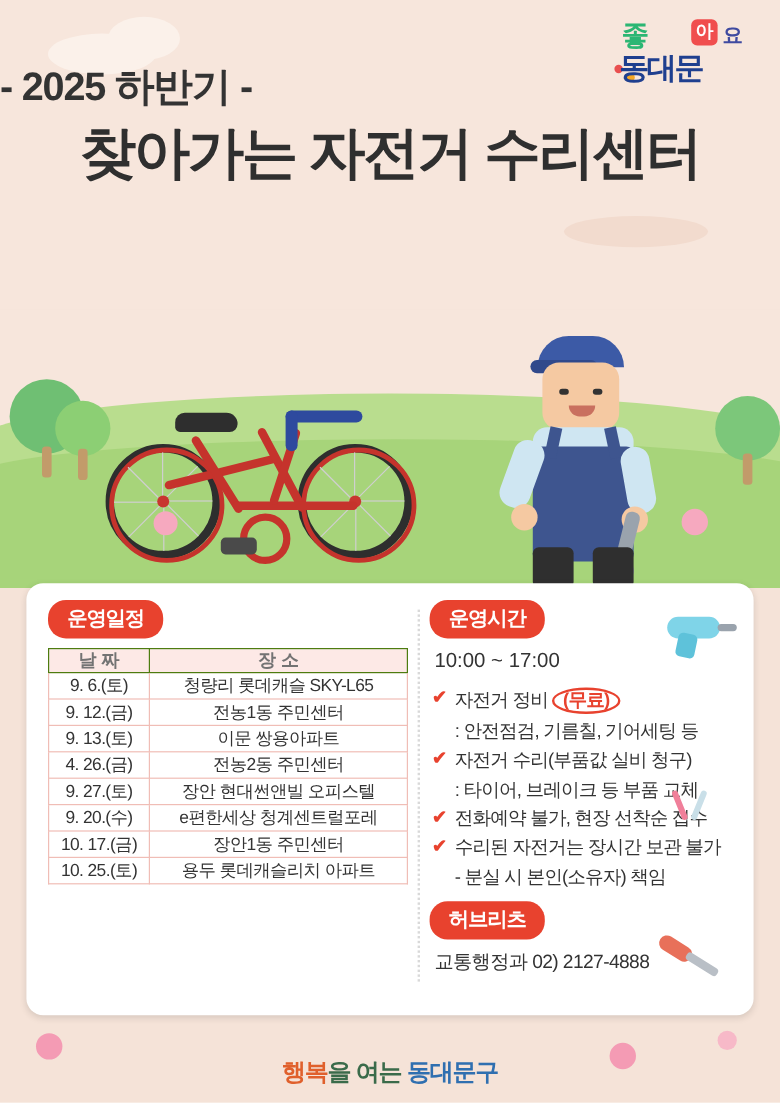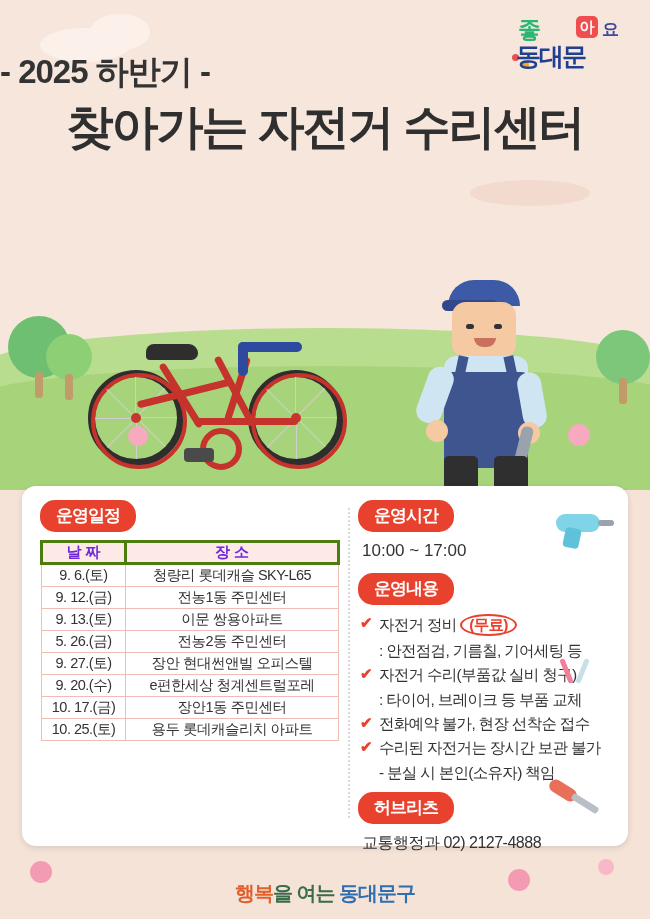--- a/index.html
+++ b/index.html
@@ -128,22 +128,22 @@
   .vdiv {
     position: absolute; left: 326px; top: 22px; width: 1px; height: 310px;
     border-left: 2px dotted #d9d9d9;
   }
 
   table.sched {
     margin-top: 8px; width: 300px; border-collapse: collapse;
     font-size: 14.5px; color: #333;
   }
   table.sched th {
-    background: #fde9e6; color: #6d28d9; font-weight: bold;
-    border: 3px solid #4d7c0f; padding: 0 0; font-size: 15px;
+    background: #fde9e6; color: #737373; font-weight: bold;
+    border: 1px solid #4d7c0f; padding: 0 0; font-size: 15px;
   }
   table.sched td {
     border: 1px solid #f0bdb6; padding: 1px 0; text-align: center;
     letter-spacing: -0.5px;
   }
   table.sched td.date { width: 84px; }
 
   .note {
     margin-top: 7px; font-size: 14px; color: #333; letter-spacing: -0.6px;
   }
@@ -300,21 +300,21 @@
             </tr>
             <tr>
               <td class="date">9. 12.(금)</td>
               <td>전농1동 주민센터</td>
             </tr>
             <tr>
               <td class="date">9. 13.(토)</td>
               <td>이문 쌍용아파트</td>
             </tr>
             <tr>
-              <td class="date">5. 26.(금)</td>
+              <td class="date">4. 26.(금)</td>
               <td>전농2동 주민센터</td>
             </tr>
             <tr>
               <td class="date">9. 27.(토)</td>
               <td>장안 현대썬앤빌 오피스텔</td>
             </tr>
             <tr>
               <td class="date">9. 20.(수)</td>
               <td>e편한세상 청계센트럴포레</td>
             </tr>
@@ -328,21 +328,20 @@
             </tr>
           </tbody>
       </table>
 
     </div>
 
     <div class="right-col">
       <span class="pill">운영시간</span>
       <div class="hours">10:00 ~ 17:00</div>
 
-      <span class="pill">운영내용</span>
       <ul class="items" id="content-items">
           <li><span class="chk">✔</span><span>자전거 정비</span> <span class="free-circle">(무료)</span></li>
           <li class="sub"><span>: 안전점검, 기름칠, 기어세팅 등</span></li>
           <li><span class="chk">✔</span><span>자전거 수리(부품값 실비 청구)</span></li>
           <li class="sub"><span>: 타이어, 브레이크 등 부품 교체</span></li>
           <li><span class="chk">✔</span><span>전화예약 불가, 현장 선착순 접수</span></li>
           <li><span class="chk">✔</span><span>수리된 자전거는 장시간 보관 불가</span></li>
           <li class="sub"><span>- 분실 시 본인(소유자) 책임</span></li>
         </ul>
 

